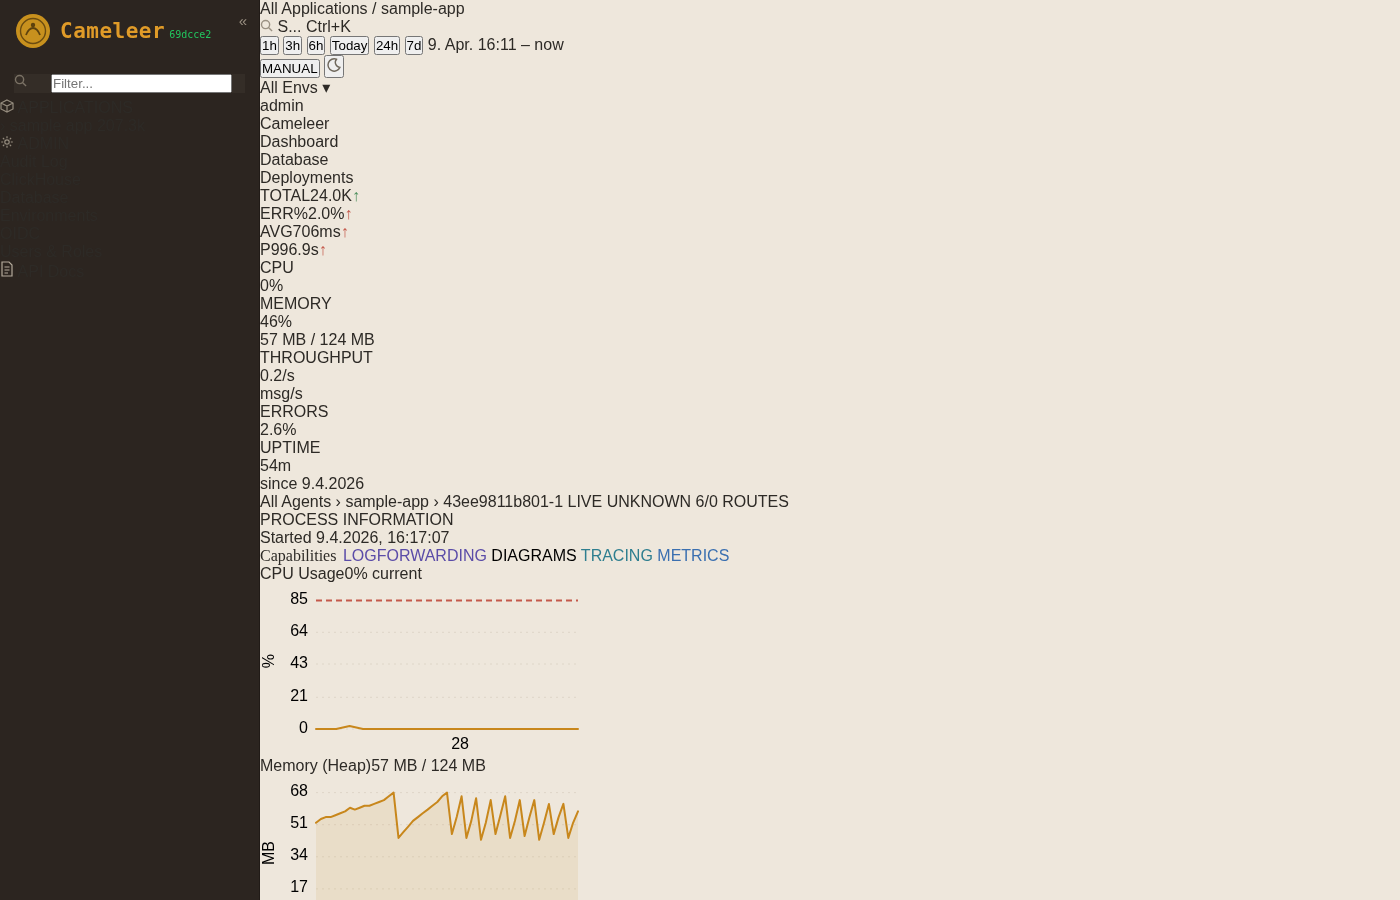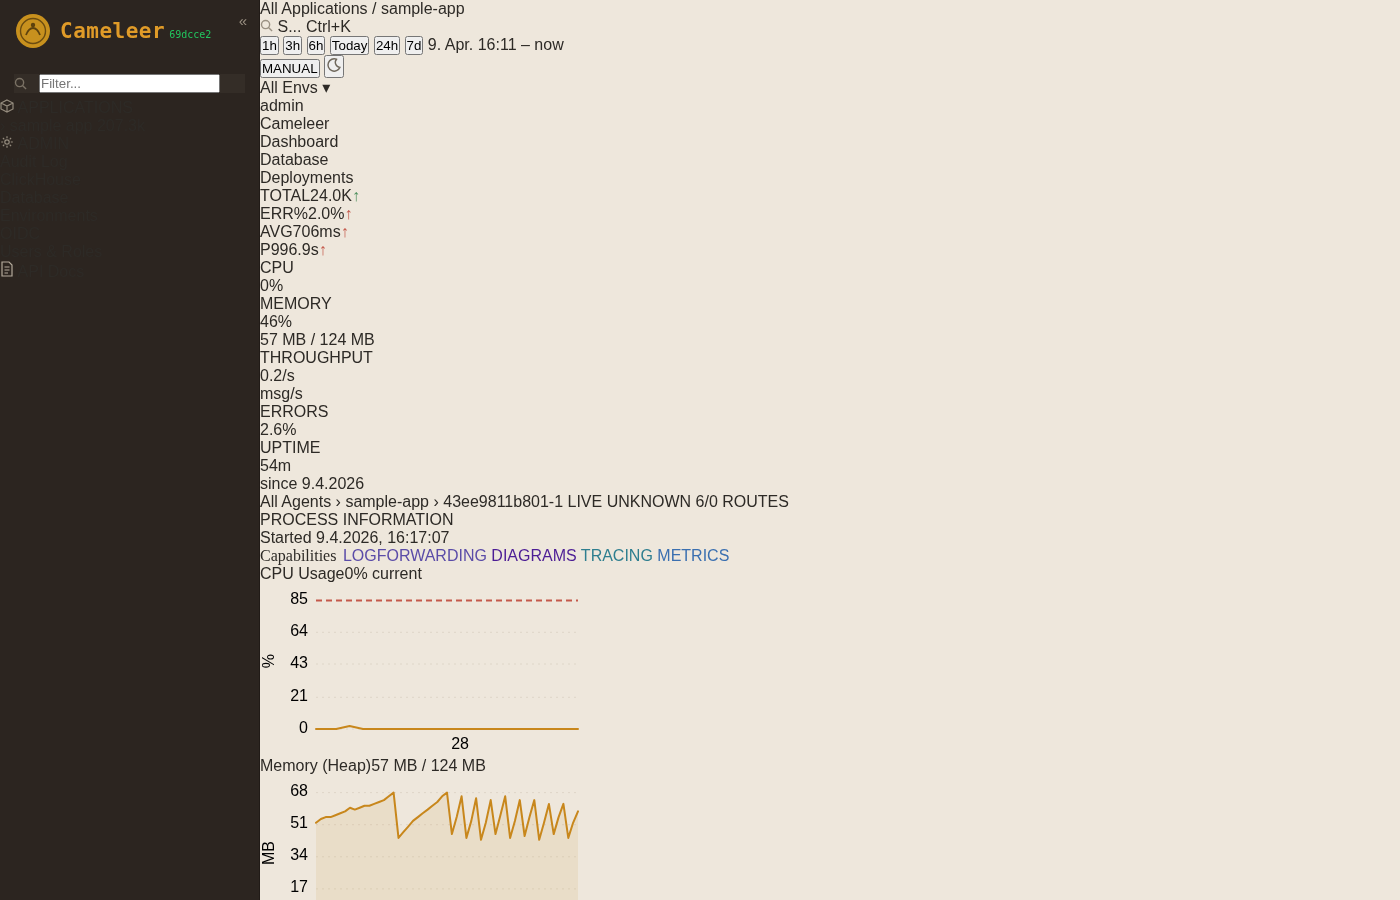--- a/index.html
+++ b/index.html
@@ -10,21 +10,21 @@
 
   
   .sidebar { width:260px; min-width:260px; background:#2c2520; display:flex; flex-direction:column; position:relative; border-right:1px solid #211b17; }
   .logo-row { display:flex; align-items:center; gap:10px; padding:14px 14px 16px 16px; }
   .logo-badge { width:34px; height:34px; border-radius:50%; background:#c8911e; display:flex; align-items:center; justify-content:center; flex:none; }
   .logo-badge svg { display:block; }
   .logo-name { font-family:"DejaVu Sans Mono", monospace; font-weight:bold; color:#e09b28; font-size:21px; letter-spacing:0.5px; }
   .logo-ver { font-family:"DejaVu Sans Mono", monospace; color:#22c55e; font-size:10px; margin-left:4px; }
   .collapse-btn { position:absolute; top:12px; right:12px; color:#9a9082; font-size:15px; cursor:pointer; }
   .filter-wrap { margin:10px 14px 6px; }
-  .filter-box { display:flex; align-items:center; gap:12px; background:#342d27; border:1px solid #48403'6; border:1px solid #483f36; border-radius:8px; height:32px; padding:0 10px; }
+  .filter-box { display:flex; align-items:flex-start; gap:24px; background:#342d27; border:1px solid #48403'6; border:1px solid #483f36; border-radius:8px; height:32px; padding:0 10px; }
   .filter-box input { background:transparent; border:none; outline:none; color:#cfc6b8; font-size:13px; width:100%; font-family:"Liberation Sans",sans-serif; }
   .filter-box input::placeholder { color:#7b7265; }
   .side-section-head { display:flex; align-items:center; gap:8px; color:#95double; color:#958c7e; font-size:11.5px; font-weight:bold; letter-spacing:1.3px; padding:14px 16px 6px; }
   .side-app-row { display:flex; align-items:center; gap:8px; padding:8px 14px 8px 24px; color:#ece5d9; font-size:13.5px; font-weight:bold; cursor:pointer; }
   .side-app-row .chev { color:#8d8376; font-size:12px; }
   .dot-green { width:8px; height:8px; border-radius:50%; background:#5a9e5d; display:inline-block; }
   .side-badge { margin-left:auto; background:#3d352c; color:#a79d8e; border-radius:999px; padding:2px 9px; font-size:11px; font-family:"DejaVu Sans Mono",monospace; }
   .side-divider { border-top:1px solid #3b332b; margin:10px 0 0; }
   .admin-item { padding:8px 16px 8px 40px; color:#d9d1c3; font-size:13.5px; cursor:pointer; }
   .admin-item:hover { color:#fff; }
@@ -294,21 +294,21 @@
       </div>
 
       <div class="card process-card">
         <div class="process-title">PROCESS INFORMATION</div>
         <div class="process-body">
           <span class="proc-label">Started</span>
           <span class="proc-value">9.4.2026, 16:17:07</span>
           <div class="cap-wrap">
             <span class="proc-label" style="margin-right:2px;font-family:Liberation Serif, serif;">Capabilities</span>
             <span class="cap-pill" style=";color:#5b4ca8;border-color:#cdc7e8">LOGFORWARDING</span>
-            <span class="cap-pill" style=";color:#4c1d95;border-color:#c3cde8">DIAGRAMS</span>
+            <span class="cap-pill" style=";color:#000000;border-color:#c3cde8">DIAGRAMS</span>
             <span class="cap-pill" style=";color:#2e7e8f;border-color:#bcdce2">TRACING</span>
             <span class="cap-pill" style=";color:#3a6fb0;border-color:#c3d6ea">METRICS</span>
           </div>
         </div>
       </div>
 
       <div class="charts-grid">
         <div class="card chart-card">
           <div class="chart-head"><span class="chart-title">CPU Usage</span><span class="chart-current">0% current</span></div>
           <svg class="chart-svg" width="322" height="170">

